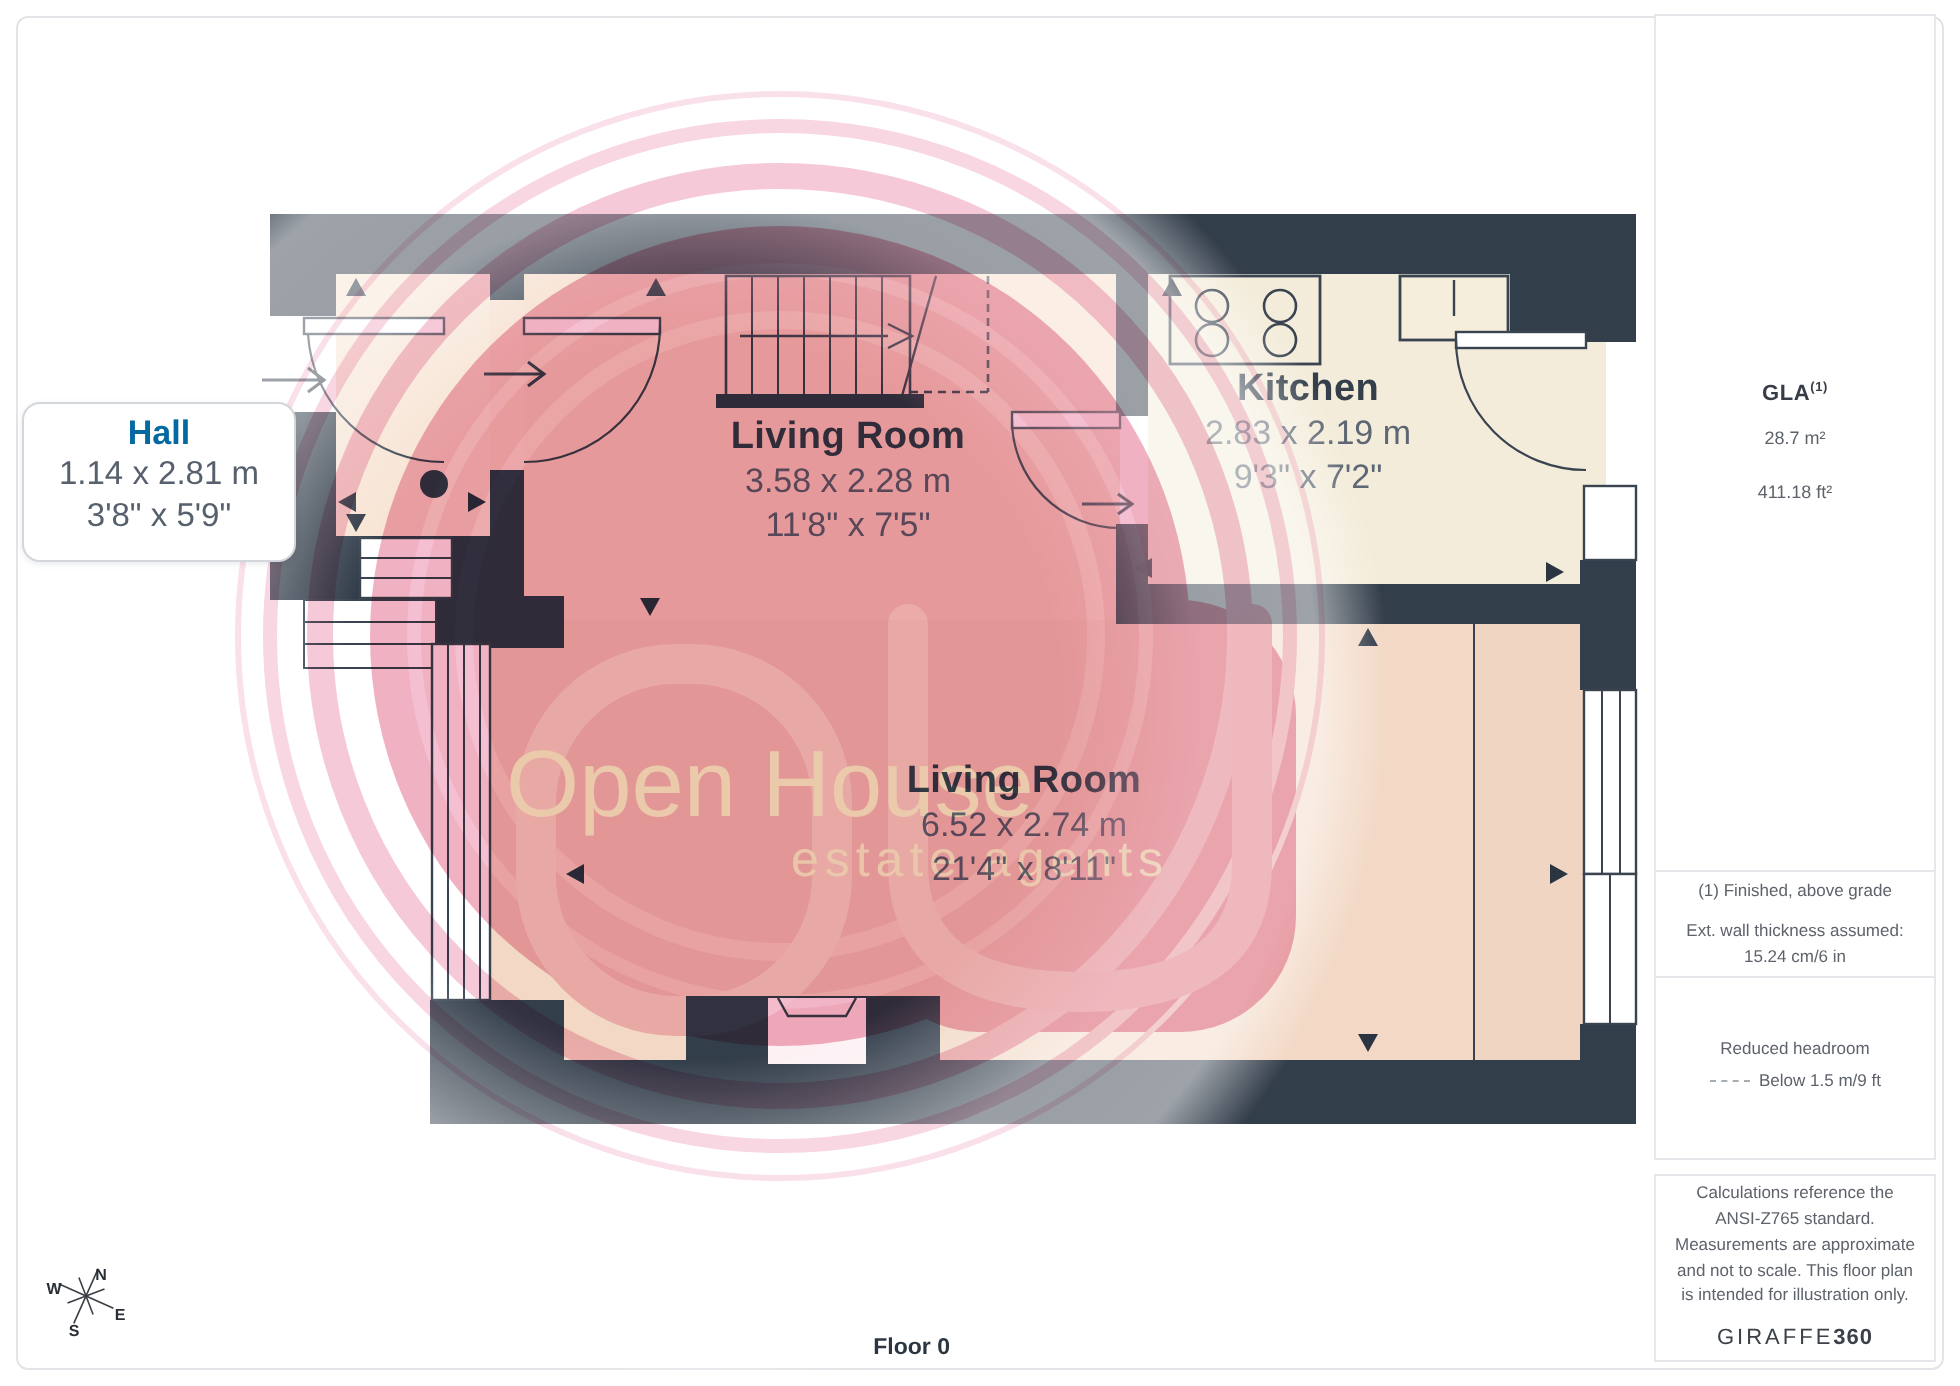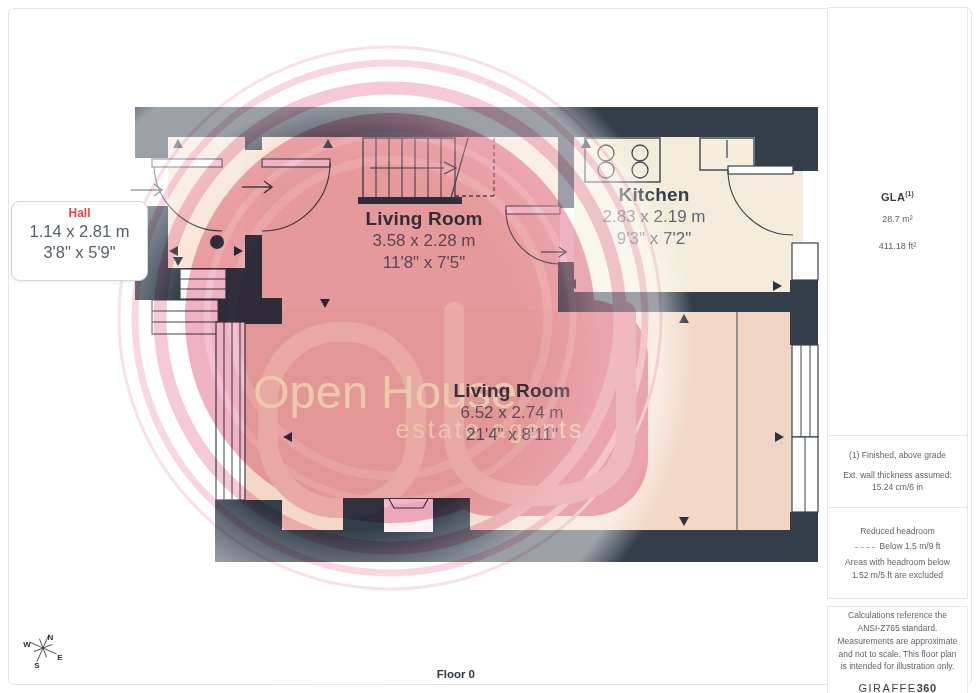--- a/index.html
+++ b/index.html
@@ -11,34 +11,34 @@
         background:radial-gradient(circle 345px at 350px 350px,
           rgba(255,255,255,0) 180px, rgba(255,255,255,0.50) 250px,
           rgba(255,255,255,0.52) 310px, rgba(255,255,255,0) 345px);}
   .watermark-svg{position:absolute;left:0;top:0;mix-blend-mode:multiply;opacity:.92;pointer-events:none;}
   .room-label{position:absolute;transform:translateX(-50%);text-align:center;white-space:nowrap;}
   .room-name{font-size:19px;font-weight:bold;color:#343f4b;letter-spacing:.2px;}
   .room-dim{font-size:17px;color:#5d6673;line-height:1.32;}
   .hall-callout{position:absolute;left:11px;top:201px;width:137px;height:80px;background:#fff;
         border:1px solid #d3d6da;border-radius:9px;box-shadow:0 1px 3px rgba(40,50,60,.10);
         text-align:center;padding-top:5px;box-sizing:border-box;z-index:6;}
-  .hall-name{font-size:12px;font-weight:bold;color:#ef4444;line-height:1.15;}
+  .hall-name{font-size:17px;font-weight:bold;color:#0369a1;line-height:1.15;}
   .hall-dim{font-size:16.5px;color:#57606d;line-height:1.3;}
   .floor-label{position:absolute;left:355px;top:668px;width:120px;text-align:right;
         font-size:11.5px;font-weight:bold;color:#2b3642;}
   .sidebar{position:absolute;left:827px;top:8px;width:141px;}
   .card{background:#fff;border:1px solid #e6e7ea;box-sizing:border-box;margin-top:-1px;
         display:flex;flex-direction:column;justify-content:center;align-items:center;
         text-align:center;font-size:8.5px;color:#5e636b;line-height:1.5;}
   .card-gla{height:429px;}
   .gla-label{font-size:11px;font-weight:bold;color:#363d47;letter-spacing:.3px;}
   .gla-sup{font-size:6.5px;vertical-align:super;font-weight:bold;}
   .gla-val{font-size:9px;margin-top:7px;}
   .gla-val2{font-size:9px;margin-top:14px;}
-  .card-wallnote{height:73px;gap:7px;padding:0 12px;}
+  .card-wallnote{height:54px;gap:7px;padding:0 12px;}
   .card-headroom{height:92px;padding:0 8px;}
   .legend-row{margin:3px 0;}
   .legend-dash{display:inline-block;width:20px;border-top:1px dashed #a7adb5;vertical-align:middle;margin-right:5px;}
   .card-disclaimer{height:94px;margin-top:7px;padding:0 9px;}
   .brand{margin-top:7px;font-size:11px;color:#3a4149;}
   .brand-main{letter-spacing:1.5px;font-weight:500;}
   .brand-suffix{font-weight:800;letter-spacing:.5px;}
 </style>
 </head>
 <body>
@@ -261,21 +261,20 @@
     </div>
     <div class="card card-wallnote">
       <div>(1) Finished, above grade</div>
       <div>Ext. wall thickness assumed: 15.24 cm/6 in</div>
     </div>
     <div class="card card-headroom">
       <div>Reduced headroom</div>
       <div class="legend-row">
         <span class="legend-dash"></span><span>Below 1.5 m/9 ft</span>
       </div>
-      <div>Areas with headroom below 1.52 m/5 ft are excluded</div>
     </div>
     <div class="card card-disclaimer">
       <div>Calculations reference the ANSI-Z765 standard. Measurements are approximate and not to scale. This floor plan is intended for illustration only.</div>
       <div class="brand">
         <span class="brand-main">GIRAFFE</span><span class="brand-suffix">360</span>
       </div>
     </div>
   </div>
 
 </div>

